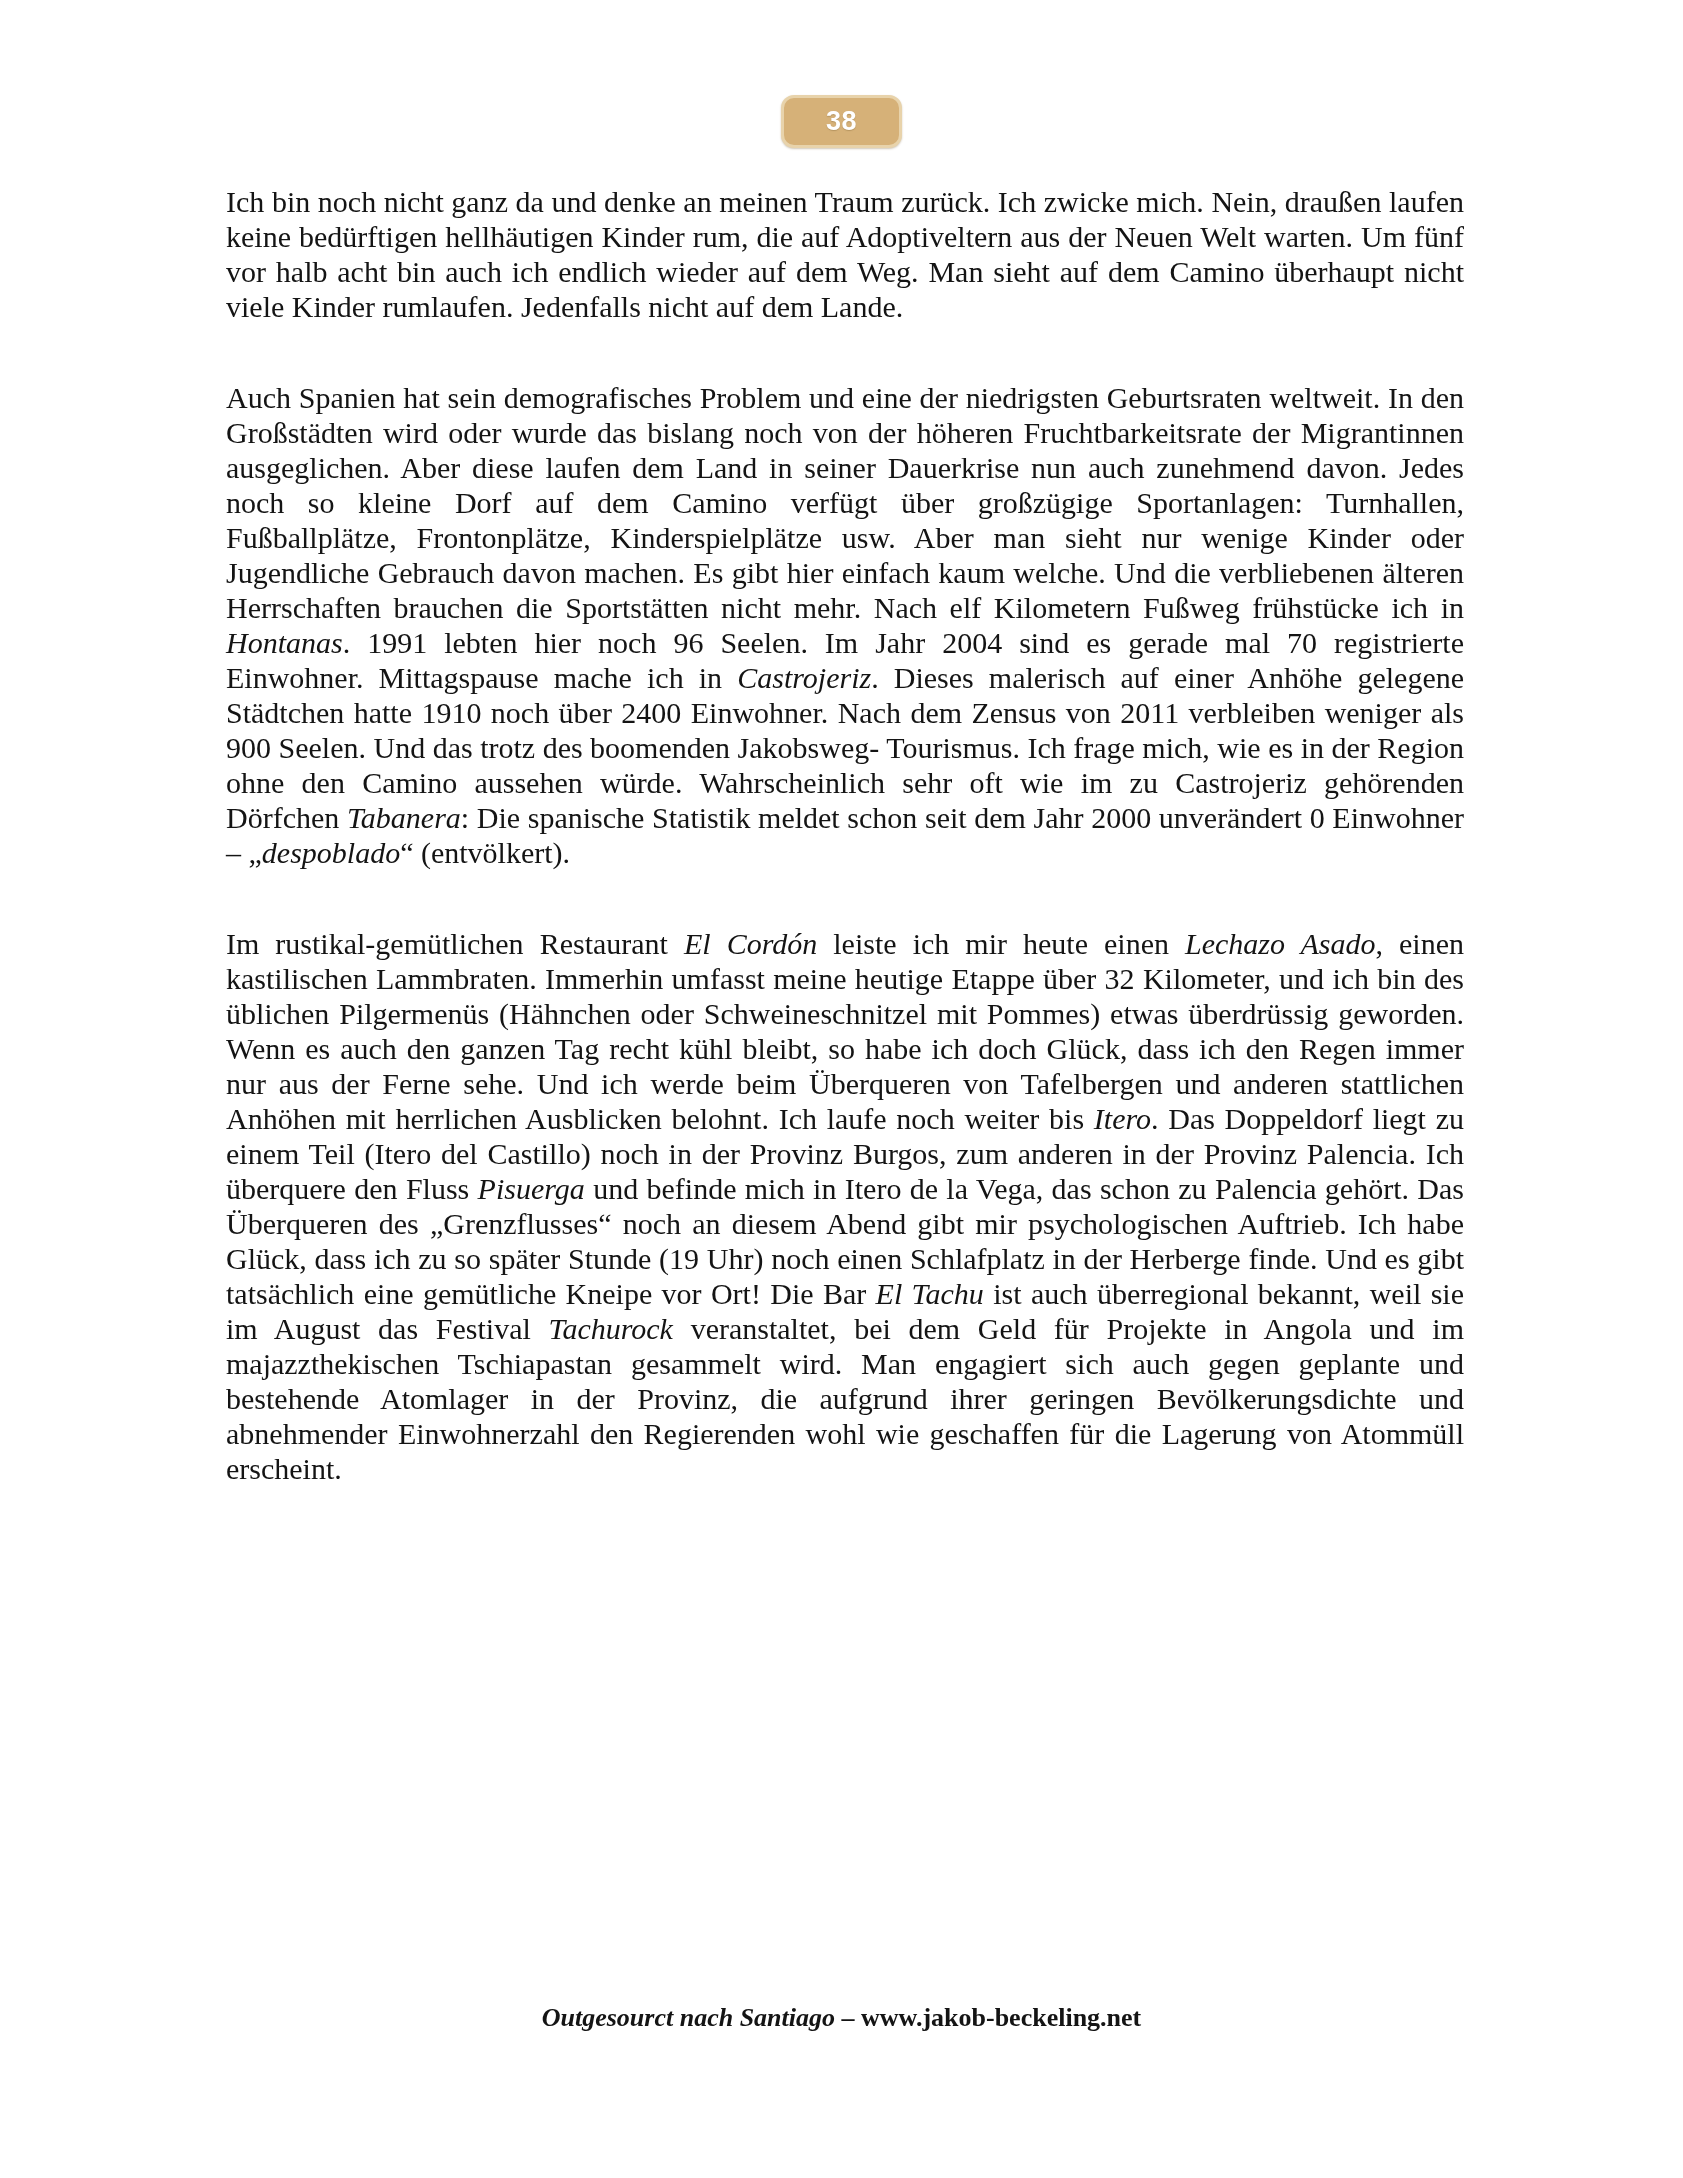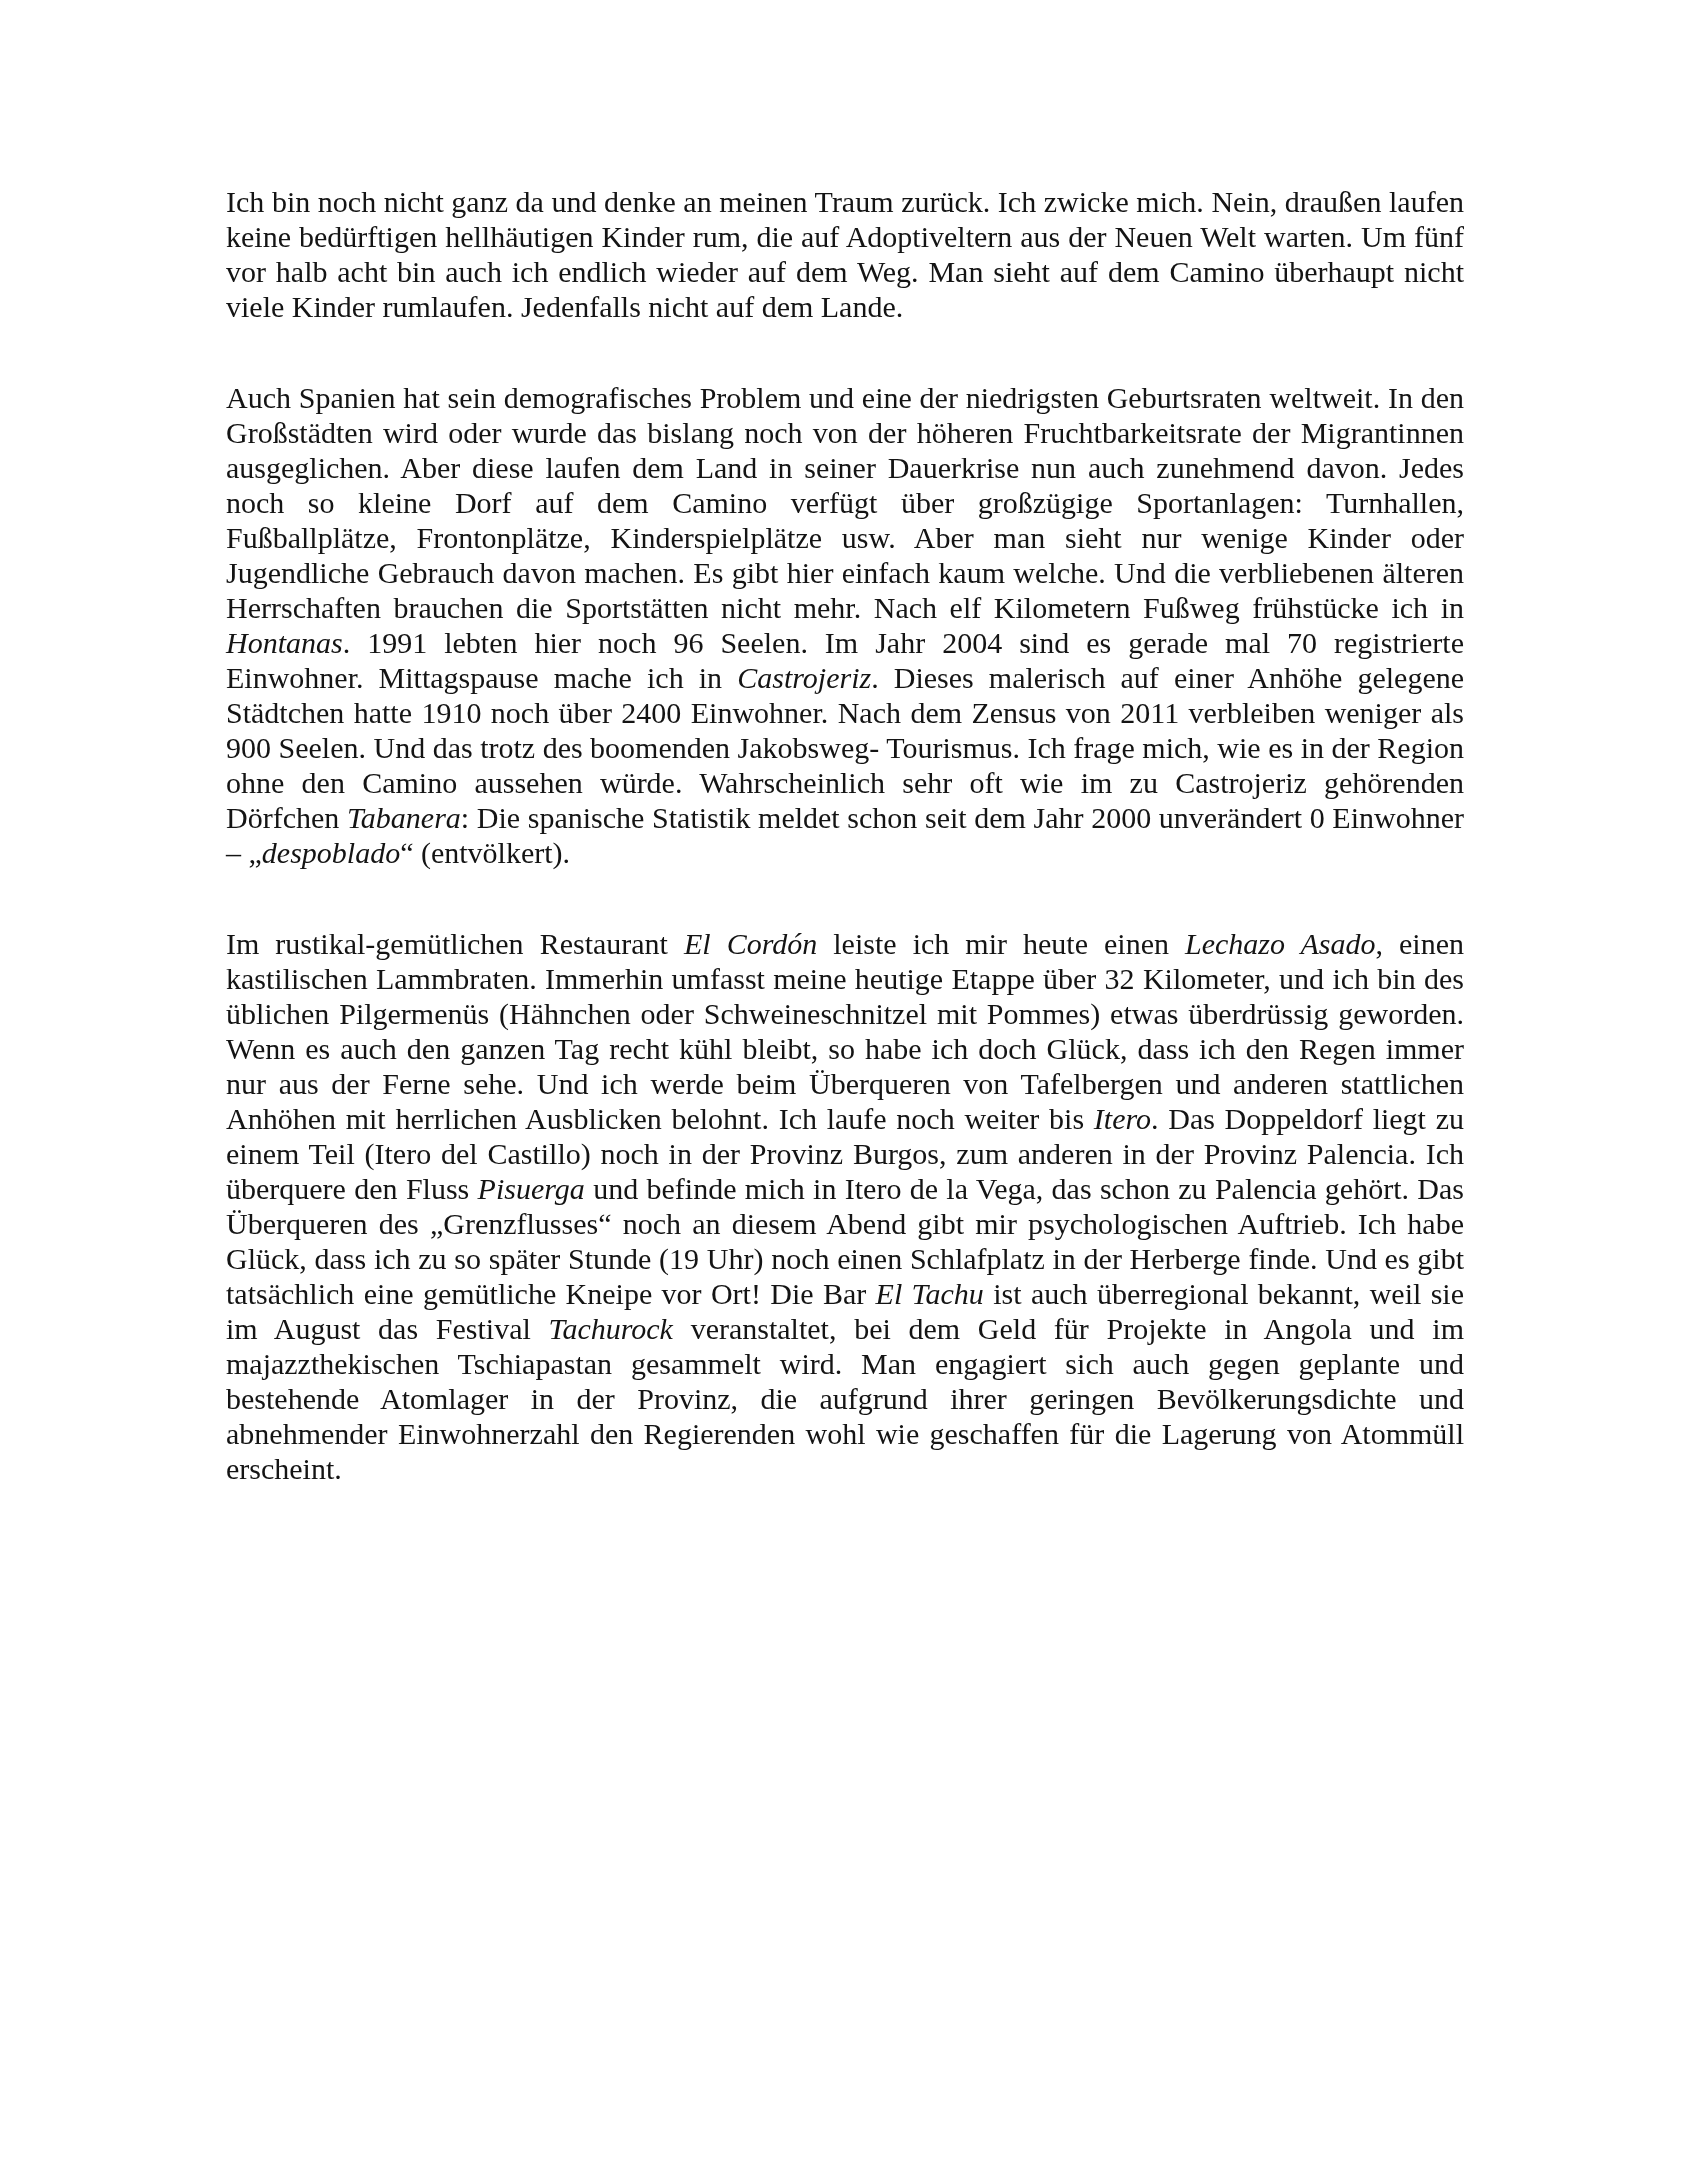--- a/index.html
+++ b/index.html
@@ -98,22 +98,30 @@
     font-weight: bold;
   }
   .footer .site { font-style: normal; }
   .footer .title { font-style: italic; }
 </style>
 </head>
 <body>
 
 <div class="page">
 
+  <div class="page-number-wrap">
+    <div class="page-number-badge" style="background: rgb(214, 177, 120); border-color: rgb(232, 211, 171);">
+      <span style="color: rgb(255, 255, 255);">38</span>
+    </div>
+  </div>
 
   <div class="content">
     <p class="para" id="paragraph-1"><span>Ich bin noch nicht ganz da und denke an meinen Traum zurück. Ich zwicke mich. Nein, draußen laufen keine bedürftigen hellhäutigen Kinder rum, die auf Adoptiveltern aus der Neuen Welt warten. Um fünf vor halb acht bin auch ich endlich wieder auf dem Weg. Man sieht auf dem Camino überhaupt nicht viele Kinder rumlaufen. Jedenfalls nicht auf dem Lande.</span></p>
     <p class="para" id="paragraph-2"><span class="b">Auch Spanien hat sein demografisches Problem</span><span> und eine der niedrigsten Geburtsraten weltweit. In den Großstädten wird oder wurde das bislang noch von der höheren Fruchtbarkeitsrate der Migrantinnen ausgeglichen. Aber diese laufen dem Land in seiner Dauerkrise nun auch zunehmend davon. Jedes noch so kleine Dorf auf dem Camino verfügt über großzügige Sportanlagen: Turnhallen, Fußballplätze, Frontonplätze, Kinderspielplätze usw. Aber man sieht nur wenige Kinder oder Jugendliche Gebrauch davon machen. Es gibt hier einfach kaum welche. Und die verbliebenen älteren Herrschaften brauchen die Sportstätten nicht mehr. Nach elf Kilometern Fußweg frühstücke ich in </span><span class="i">Hontanas</span><span>. 1991 lebten hier noch 96 Seelen. Im Jahr 2004 sind es gerade mal 70 registrierte Einwohner. Mittagspause mache ich in </span><span class="i">Castrojeriz</span><span>. Dieses malerisch auf einer Anhöhe gelegene Städtchen hatte 1910 noch über 2400 Einwohner. Nach dem Zensus von 2011 verbleiben weniger als 900 Seelen. Und das trotz des boomenden Jakobsweg- Tourismus. Ich frage mich, wie es in der Region ohne den Camino aussehen würde. Wahrscheinlich sehr oft wie im zu Castrojeriz gehörenden Dörfchen </span><span class="i">Tabanera</span><span>: Die spanische Statistik meldet schon seit dem Jahr 2000 unverändert 0 Einwohner – „</span><span class="i">despoblado</span><span>“ (entvölkert).</span></p>
     <p class="para tight-gap" id="paragraph-3"><span class="b">Im rustikal-gemütlichen Restaurant </span><span class="bi">El Cordón</span><span> leiste ich mir heute einen </span><span class="i">Lechazo Asado</span><span>, einen kastilischen Lammbraten. Immerhin umfasst meine heutige Etappe über 32 Kilometer, und ich bin des üblichen Pilgermenüs (Hähnchen oder Schweineschnitzel mit Pommes) etwas überdrüssig geworden. Wenn es auch den ganzen Tag recht kühl bleibt, so habe ich doch Glück, dass ich den Regen immer nur aus der Ferne sehe. Und ich werde beim Überqueren von Tafelbergen und anderen stattlichen Anhöhen mit herrlichen Ausblicken belohnt. Ich laufe noch weiter bis </span><span class="i">Itero</span><span>. Das Doppeldorf liegt zu einem Teil (Itero del Castillo) noch in der Provinz Burgos, zum anderen in der Provinz Palencia. Ich überquere den Fluss </span><span class="i">Pisuerga</span><span> und befinde mich in Itero de la Vega, das schon zu Palencia gehört. Das Überqueren des „Grenzflusses“ noch an diesem Abend gibt mir psychologischen Auftrieb. Ich habe Glück, dass ich zu so später Stunde (19 Uhr) noch einen Schlafplatz in der Herberge finde. Und es gibt tatsächlich eine gemütliche Kneipe vor Ort! Die Bar </span><span class="i">El Tachu</span><span> ist auch überregional bekannt, weil sie im August das Festival </span><span class="i">Tachurock</span><span> veranstaltet, bei dem Geld für Projekte in Angola und im majazzthekischen Tschiapastan gesammelt wird. Man engagiert sich auch gegen geplante und bestehende Atomlager in der Provinz, die  aufgrund ihrer geringen Bevölkerungsdichte und abnehmender Einwohnerzahl den Regierenden wohl wie geschaffen für die Lagerung von Atommüll erscheint.</span></p>
   </div>
 
+  <div class="footer">
+    <span class="title">Outgesourct nach Santiago</span><span class="site"> – </span><span class="site">www.jakob-beckeling.net</span>
+  </div>
 
 </div>
 
 
 </body></html>

